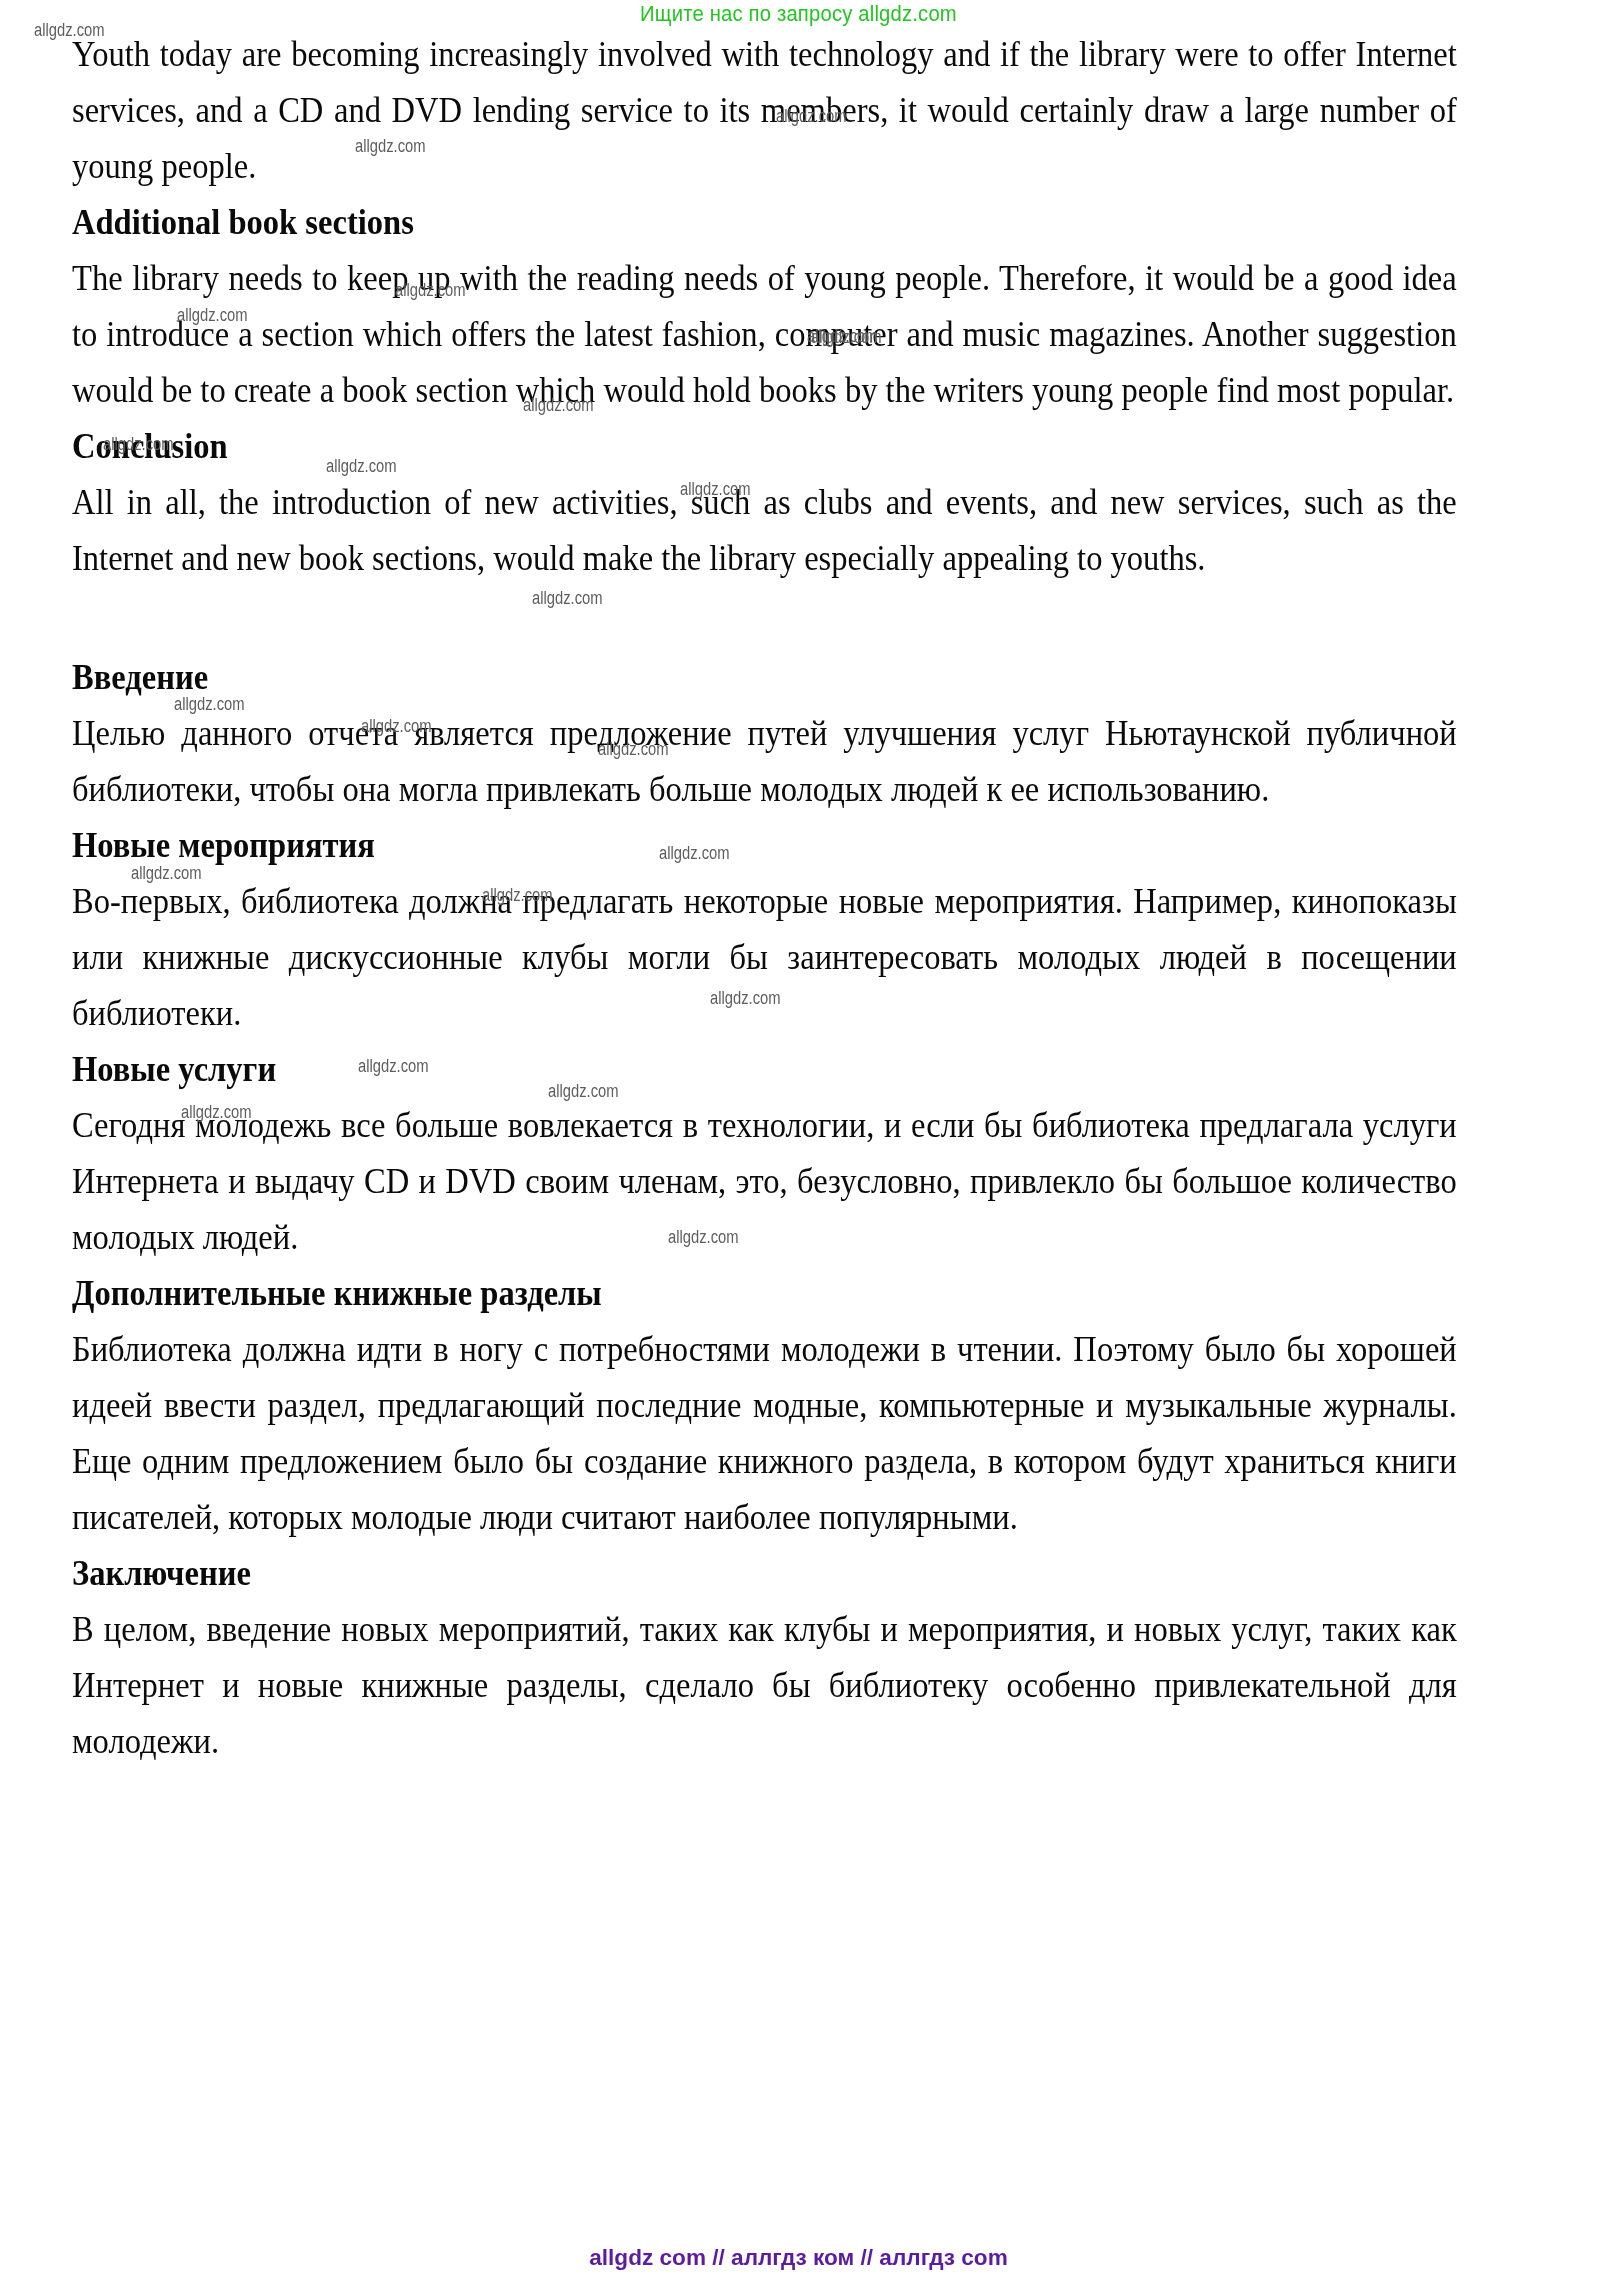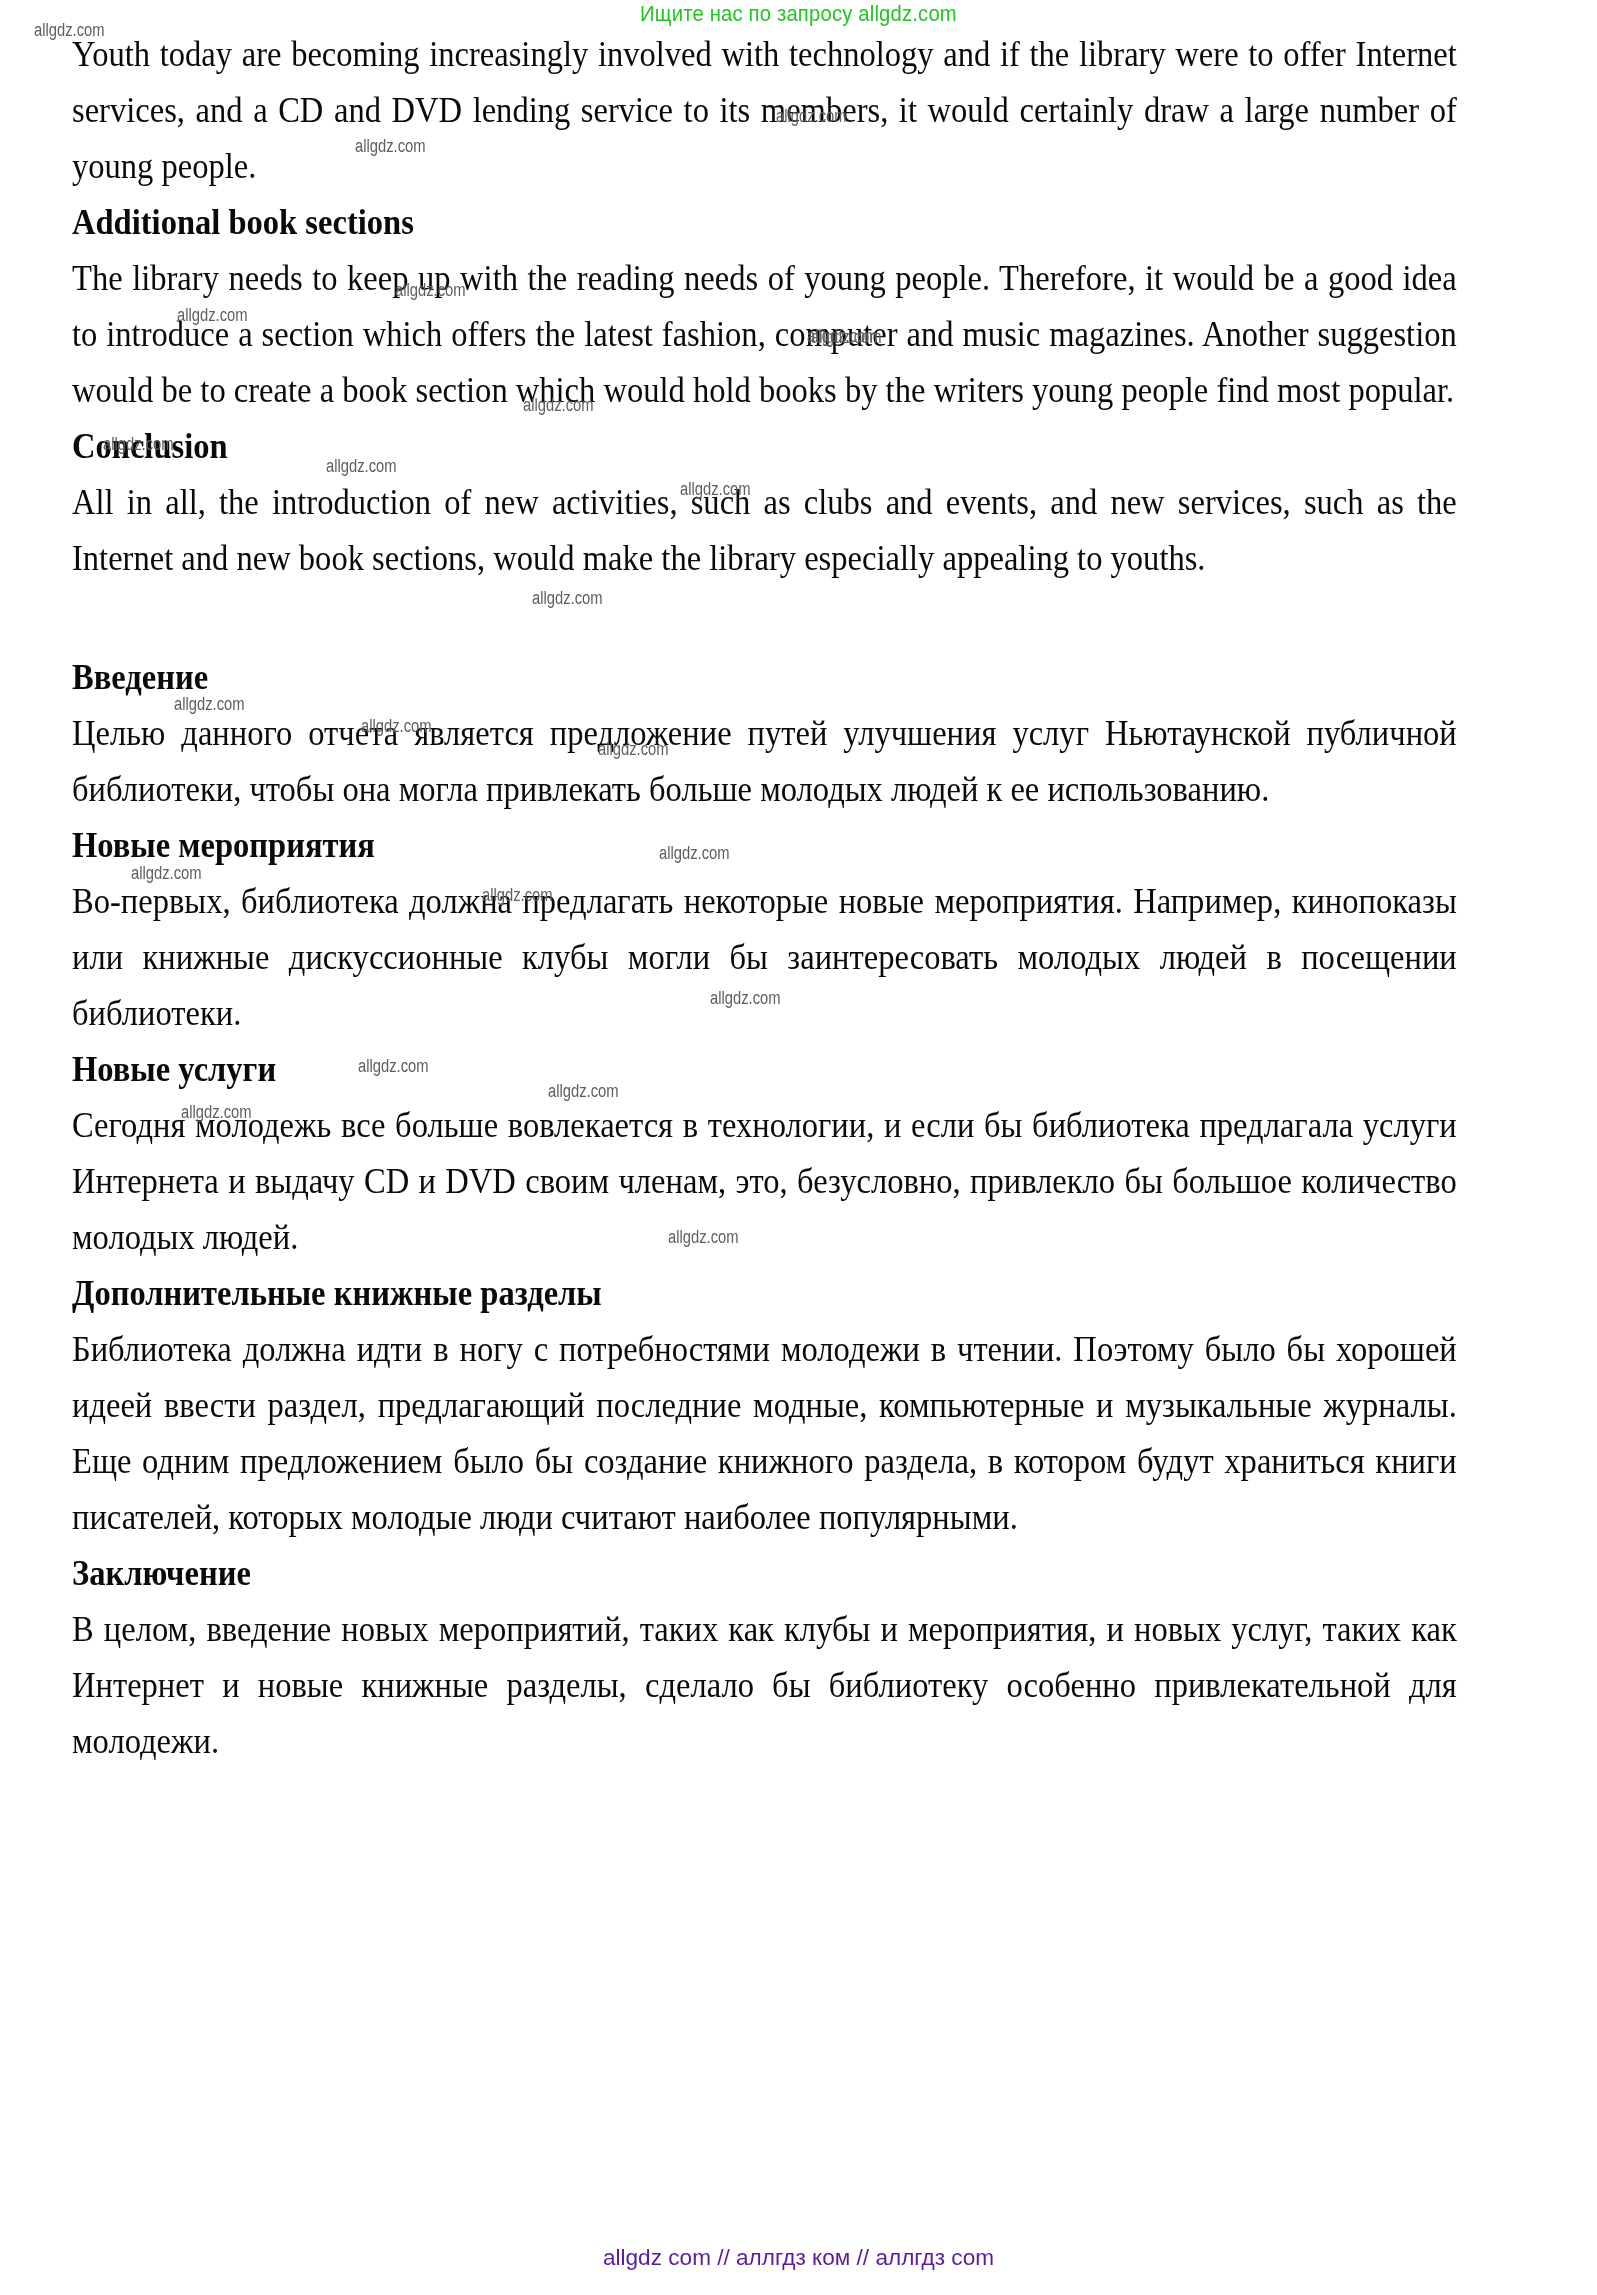--- a/index.html
+++ b/index.html
@@ -98,20 +98,21 @@
   .footer-mark {
     position: absolute;
     left: 0;
     top: 2245px;
     width: 1597px;
     text-align: center;
     font-family: "Liberation Sans", "DejaVu Sans", sans-serif;
     font-size: 22.6px;
     color: #5c1ca0;
     white-space: nowrap;
+    font-weight: bold;
   }
 </style>
 </head>
 <body>
 
 <div class="promo-banner">Ищите нас по запросу allgdz.com</div>
 
 <div class="page-body">
   <div class="col">
 

